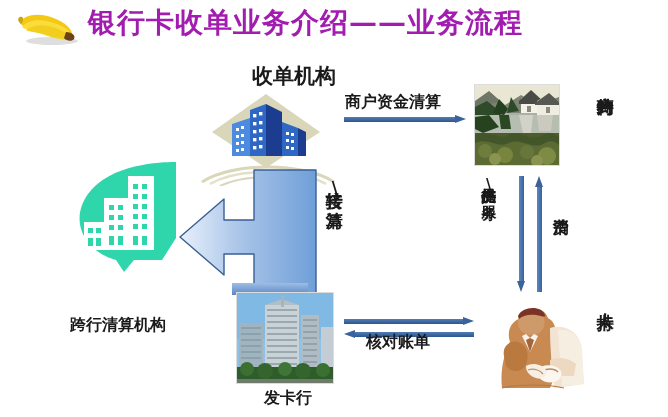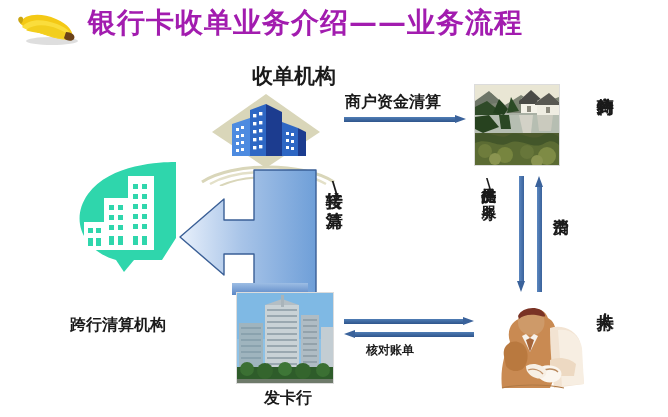--- a/index.html
+++ b/index.html
@@ -282,21 +282,21 @@
   <div class="lbl lbl-b" style="left:264px;top:388px;font-size:16px;">发卡行</div>
 
   <div class="harrow right" style="left:344px;top:317px;width:130px;">
     <div class="shaft" style="width:120px;"></div>
       <div class="head"></div>
   </div>
   <div class="harrow left" style="left:344px;top:330px;width:130px;">
     <div class="shaft" style="width:120px;left:10px;"></div>
       <div class="head"></div>
   </div>
-  <div class="lbl lbl-b" style="left:366px;top:342px;font-size:12px;">核对账单</div>
+  <div class="lbl lbl-b" style="left:366px;top:332px;font-size:16px;">核对账单</div>
 
   <svg class="holder" viewBox="0 0 104 92">
     <path d="M18 42 C14 30 20 20 30 18 C36 6 52 6 56 18 C64 22 66 34 62 44 C66 58 64 76 58 88 L10 88 C8 70 12 54 18 42 Z" fill="#C98A52"></path>
     <path d="M26 20 C28 8 48 6 52 18 C54 26 50 34 42 35 C32 36 25 30 26 20 Z" fill="#CE9A69"></path>
     <path d="M26 16 C30 6 50 5 53 15 C54 18 50 16 44 15 C36 14 30 16 27 19 Z" fill="#7A3325"></path>
     <path d="M30 36 L38 52 L46 36 L42 34 L38 38 L34 34 Z" fill="#F7F2EB"></path>
     <path d="M38 52 L34 40 L38 38 L42 40 Z" fill="#A5653A"></path>
     <path d="M12 56 C10 46 18 40 26 42 C34 44 38 54 34 64 C30 74 18 72 14 66 Z" fill="#B9793F"></path>
     <path d="M58 28 C70 24 84 30 88 42 L92 84 L62 88 C60 70 58 48 58 28 Z" fill="#F2E3D2"></path>
     <path d="M66 30 C78 28 88 36 90 48 L92 84 L70 86 Z" fill="#F7EEE2"></path>

